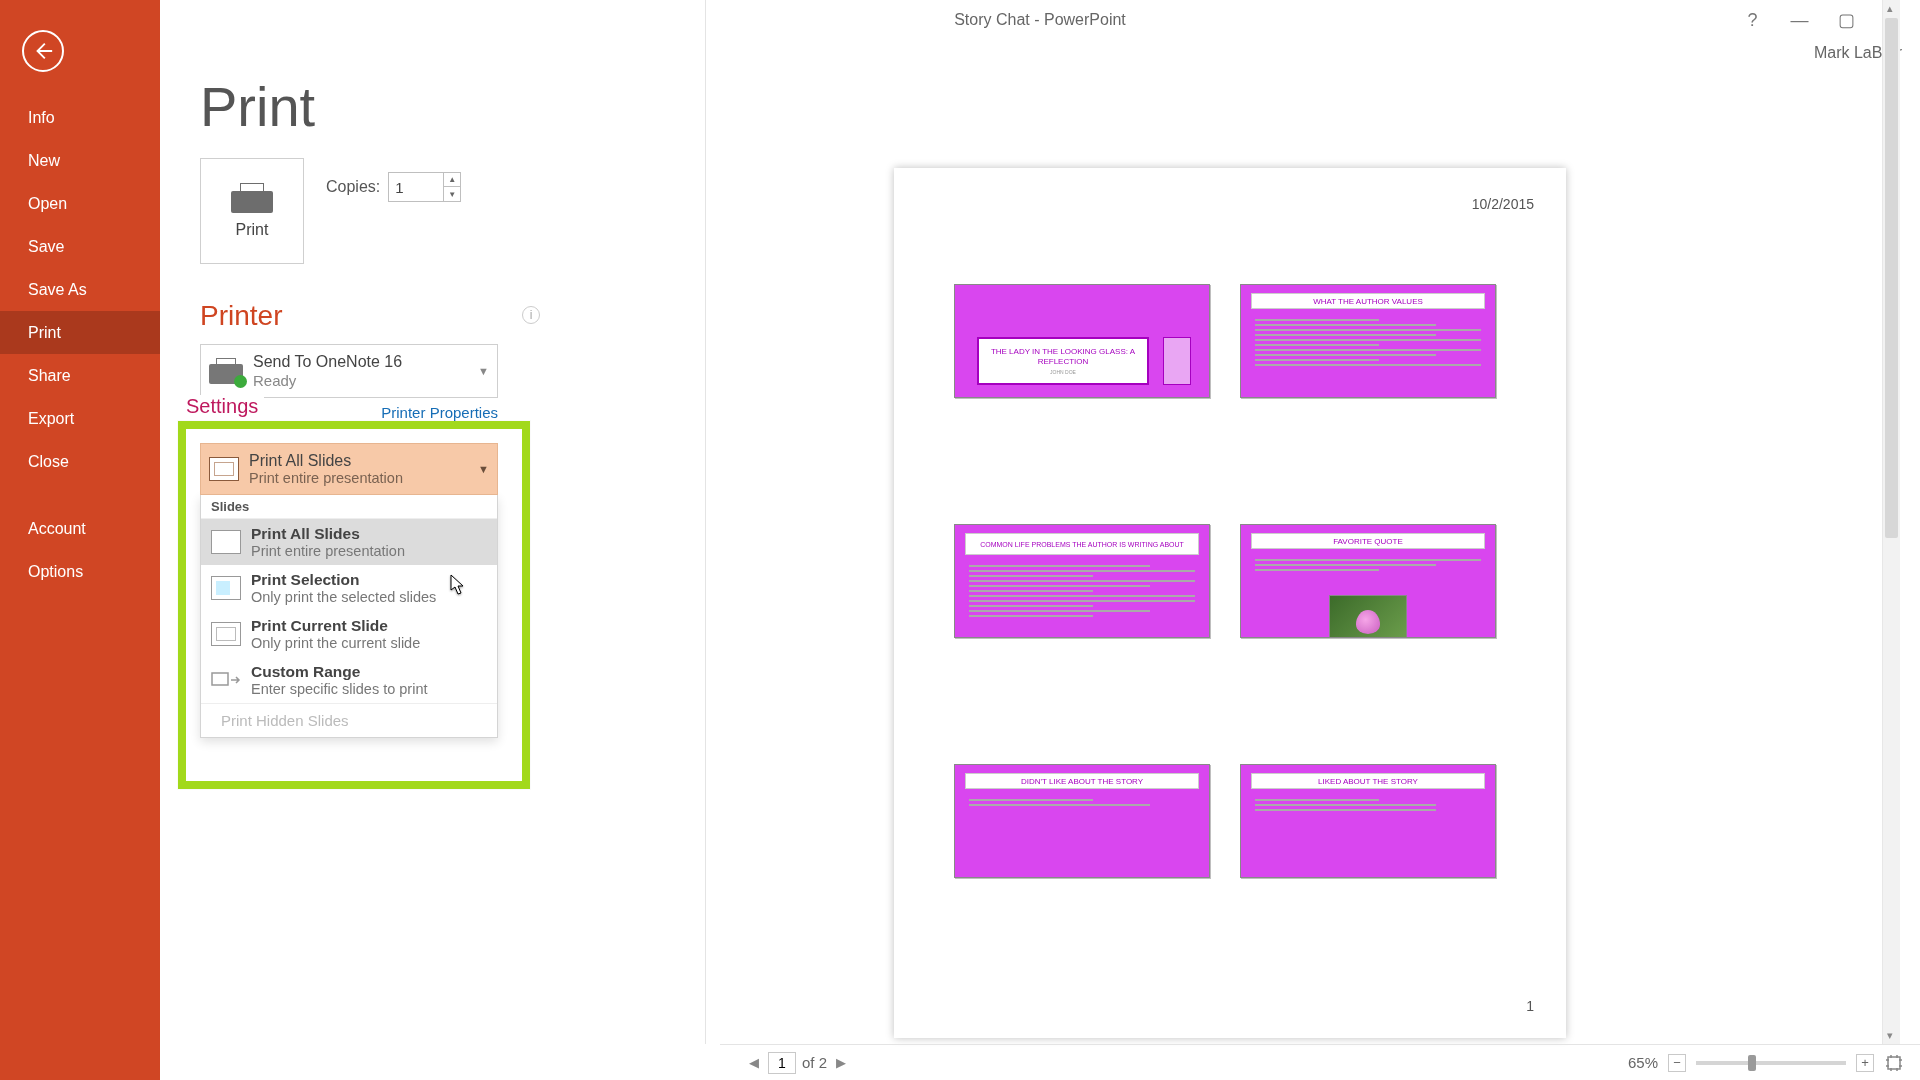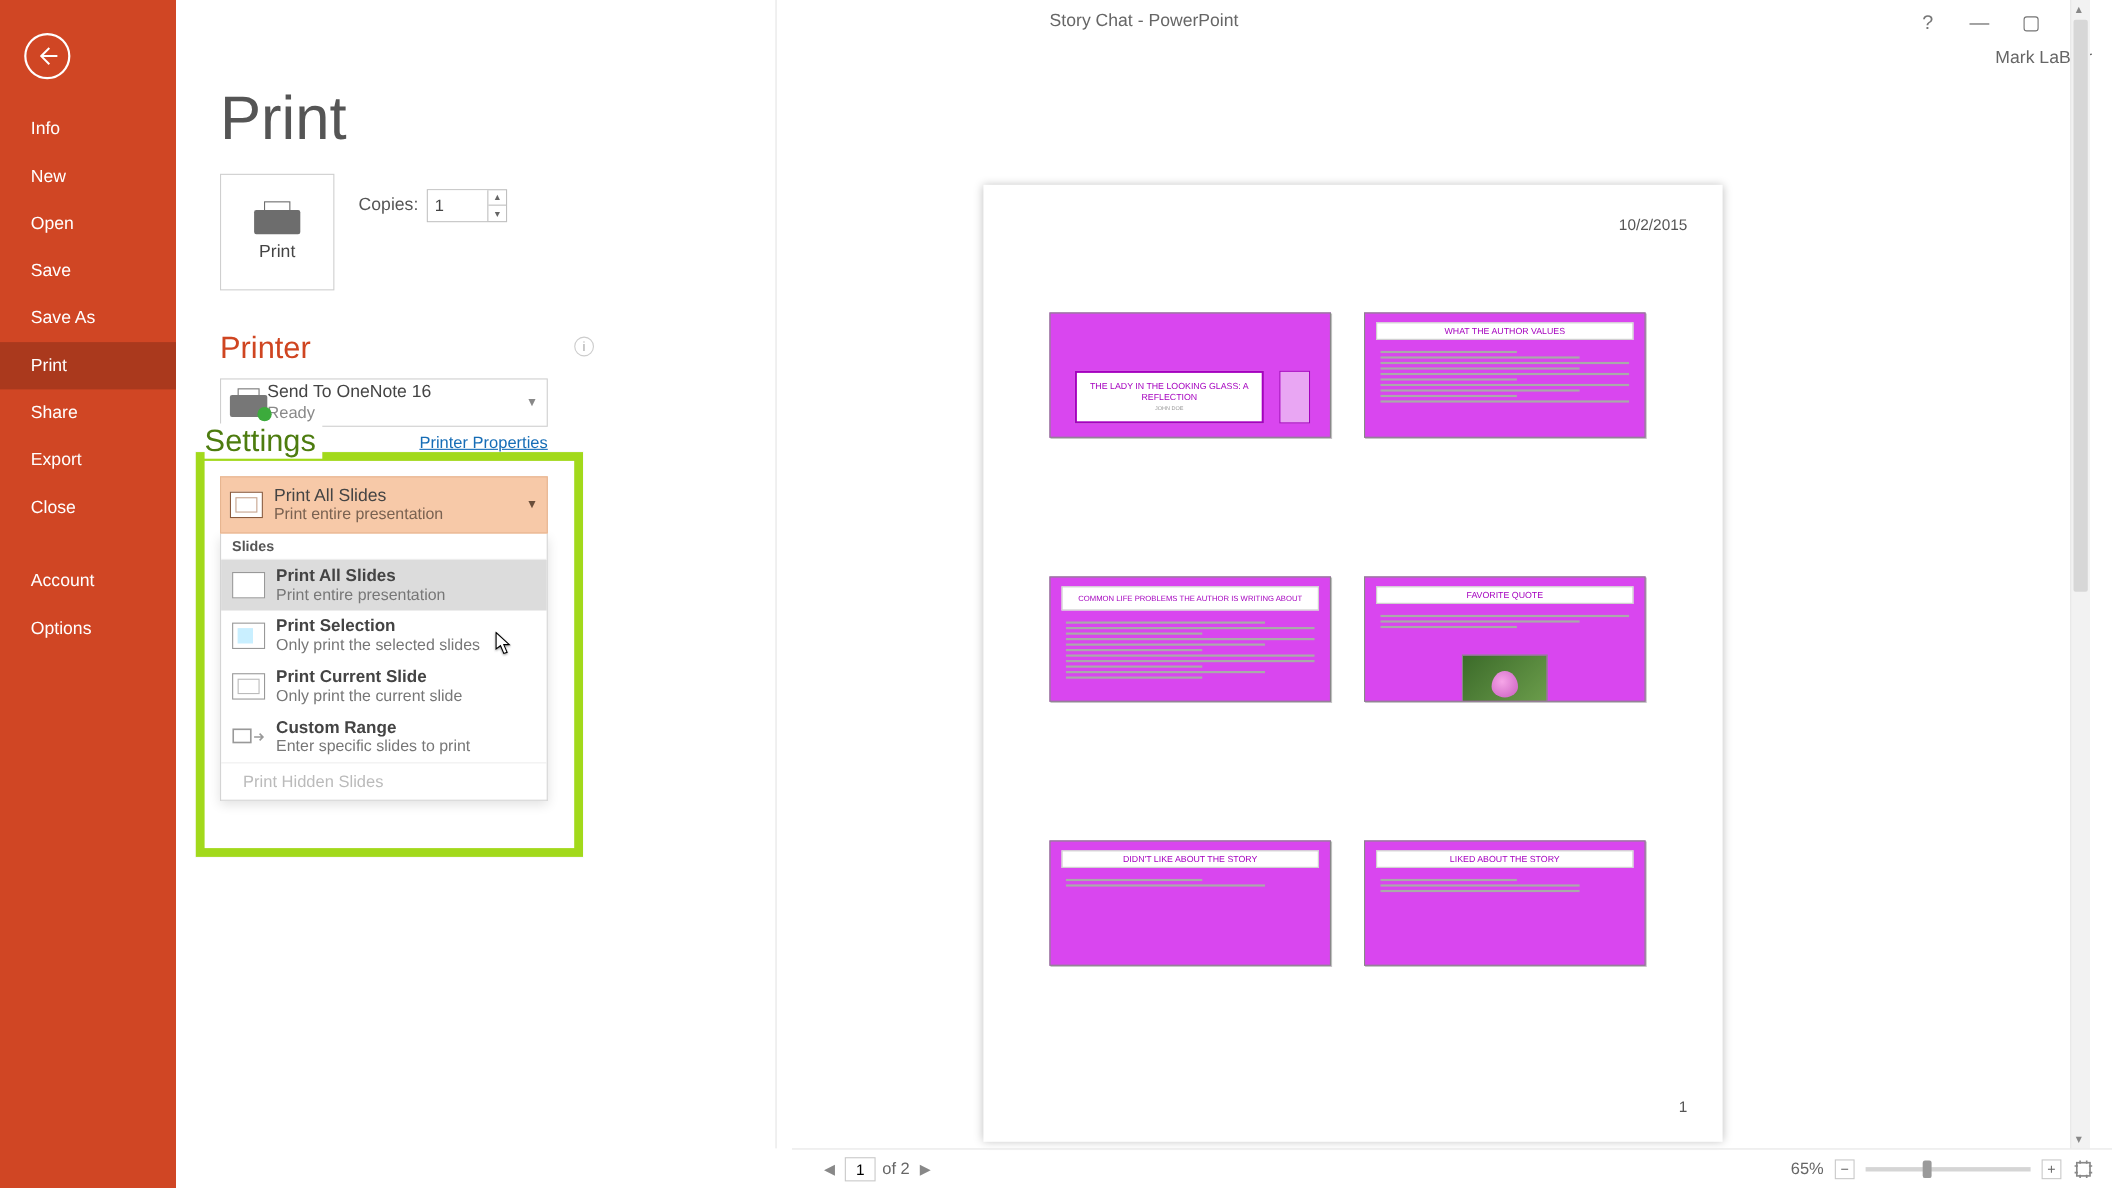--- a/index.html
+++ b/index.html
@@ -29,35 +29,35 @@
   .print-tile .lbl { font-size: 16px; color: #444; }
   .copies-row { position: absolute; top: 14px; left: 126px; display: flex; align-items: center; gap: 8px; font-size: 16px; color: #555; }
   .copies-field { display: flex; border: 1px solid #bfbfbf; }
   .copies-field input { width: 54px; height: 28px; border: none; padding: 0 6px; font-size: 15px; color: #444; }
   .copies-spin { display: flex; flex-direction: column; border-left: 1px solid #bfbfbf; }
   .copies-spin span { width: 16px; height: 14px; display: flex; align-items: center; justify-content: center; font-size: 8px; color: #666; cursor: pointer; }
   .copies-spin span:first-child { border-bottom: 1px solid #bfbfbf; }
   
   .sec-title { color: #cf4521; font-size: 28px; font-weight: 400; margin-top: 36px; position: relative; }
   .sec-title .info { position: absolute; right: 40px; top: 6px; width: 18px; height: 18px; border: 1px solid #ccc; border-radius: 50%; color: #aaa; font-size: 12px; display: flex; align-items: center; justify-content: center; cursor: pointer; }
-  .combo { margin-top: 12px; width: 298px; height: 44px; border: 1px solid #cfcfcf; display: flex; align-items: center; padding: 0 8px; cursor: pointer; position: relative; }
+  .combo { margin-top: 12px; width: 298px; height: 54px; border: 1px solid #cfcfcf; display: flex; align-items: center; padding: 0 8px; gap: 10px; cursor: pointer; position: relative; }
   .combo .cicon { width: 34px; height: 26px; position: relative; }
   .combo .cicon .pb { position: absolute; left: 0; right: 0; top: 6px; bottom: 0; background: #777; border-radius: 2px; }
   .combo .cicon .pp { position: absolute; left: 7px; right: 7px; top: 0; height: 10px; background: #fff; border: 1px solid #777; }
   .combo .cicon .ok { position: absolute; right: -4px; bottom: -4px; width: 13px; height: 13px; background: #3cab3c; border-radius: 50%; }
   .combo .ctxt { display: flex; flex-direction: column; line-height: 1.2; }
   .combo .ctxt .l1 { font-size: 16px; color: #444; }
   .combo .ctxt .l2 { font-size: 15px; color: #888; }
   .combo .chev { position: absolute; right: 8px; top: 50%; transform: translateY(-50%); font-size: 11px; color: #888; }
-  .printer-props { width: 298px; text-align: right; margin-top: 6px; font-size: 15px; color: #166db6; cursor: pointer; text-decoration: underline; }
+  .printer-props { width: 298px; text-align: right; margin-top: 6px; font-size: 15px; color: #166db6; cursor: pointer; }
   
   .settings-wrap { position: relative; margin-top: 12px; }
   .highlight-box { position: absolute; top: -12px; left: -22px; width: 352px; height: 368px; border: 8px solid #a2d91b; pointer-events: none; box-shadow: 0 0 0 1px rgba(0,0,0,.02);
        background: linear-gradient(to bottom, transparent 0, transparent 10px, #fff 10px); z-index: 0; }
-  .settings-title-clip { position: absolute; top: -38px; left: -14px; color: #4d7c0f; font-size: 28px; z-index: 2; background: #fff; padding-right: 6px; }
+  .settings-title-clip { position: absolute; top: -38px; left: -14px; color: #be185d; font-size: 20px; z-index: 2; background: #fff; padding-right: 6px; }
   .settings-inner { position: relative; z-index: 1; padding-top: 10px; }
   .what-combo { width: 298px; height: 52px; border: 1px solid #e7b590; background: #f7c9a8; display: flex; align-items: center; padding: 0 8px; gap: 10px; position: relative; cursor: pointer; }
   .what-combo .slicon { width: 30px; height: 24px; border: 1.5px solid #8a5a3c; position: relative; background: #fff; }
   .what-combo .slicon:after { content: ''; position: absolute; left: 4px; right: 4px; top: 4px; bottom: 4px; border: 1px solid #c6a48e; }
   .what-combo .txt { display: flex; flex-direction: column; line-height: 1.2; }
   .what-combo .txt .l1 { font-size: 16px; color: #444; }
   .what-combo .txt .l2 { font-size: 14.5px; color: #7a6251; }
   .what-combo .chev { position: absolute; right: 8px; top: 50%; transform: translateY(-50%); font-size: 11px; color: #6a4e3a; }
   .dd-panel { width: 298px; background: #fff; border: 1px solid #d4d4d4; border-top: none; box-shadow: 0 4px 10px rgba(0,0,0,.12); }
   .dd-group { padding: 4px 10px; font-size: 13px; font-weight: 600; color: #555; border-bottom: 1px solid #eee; }

